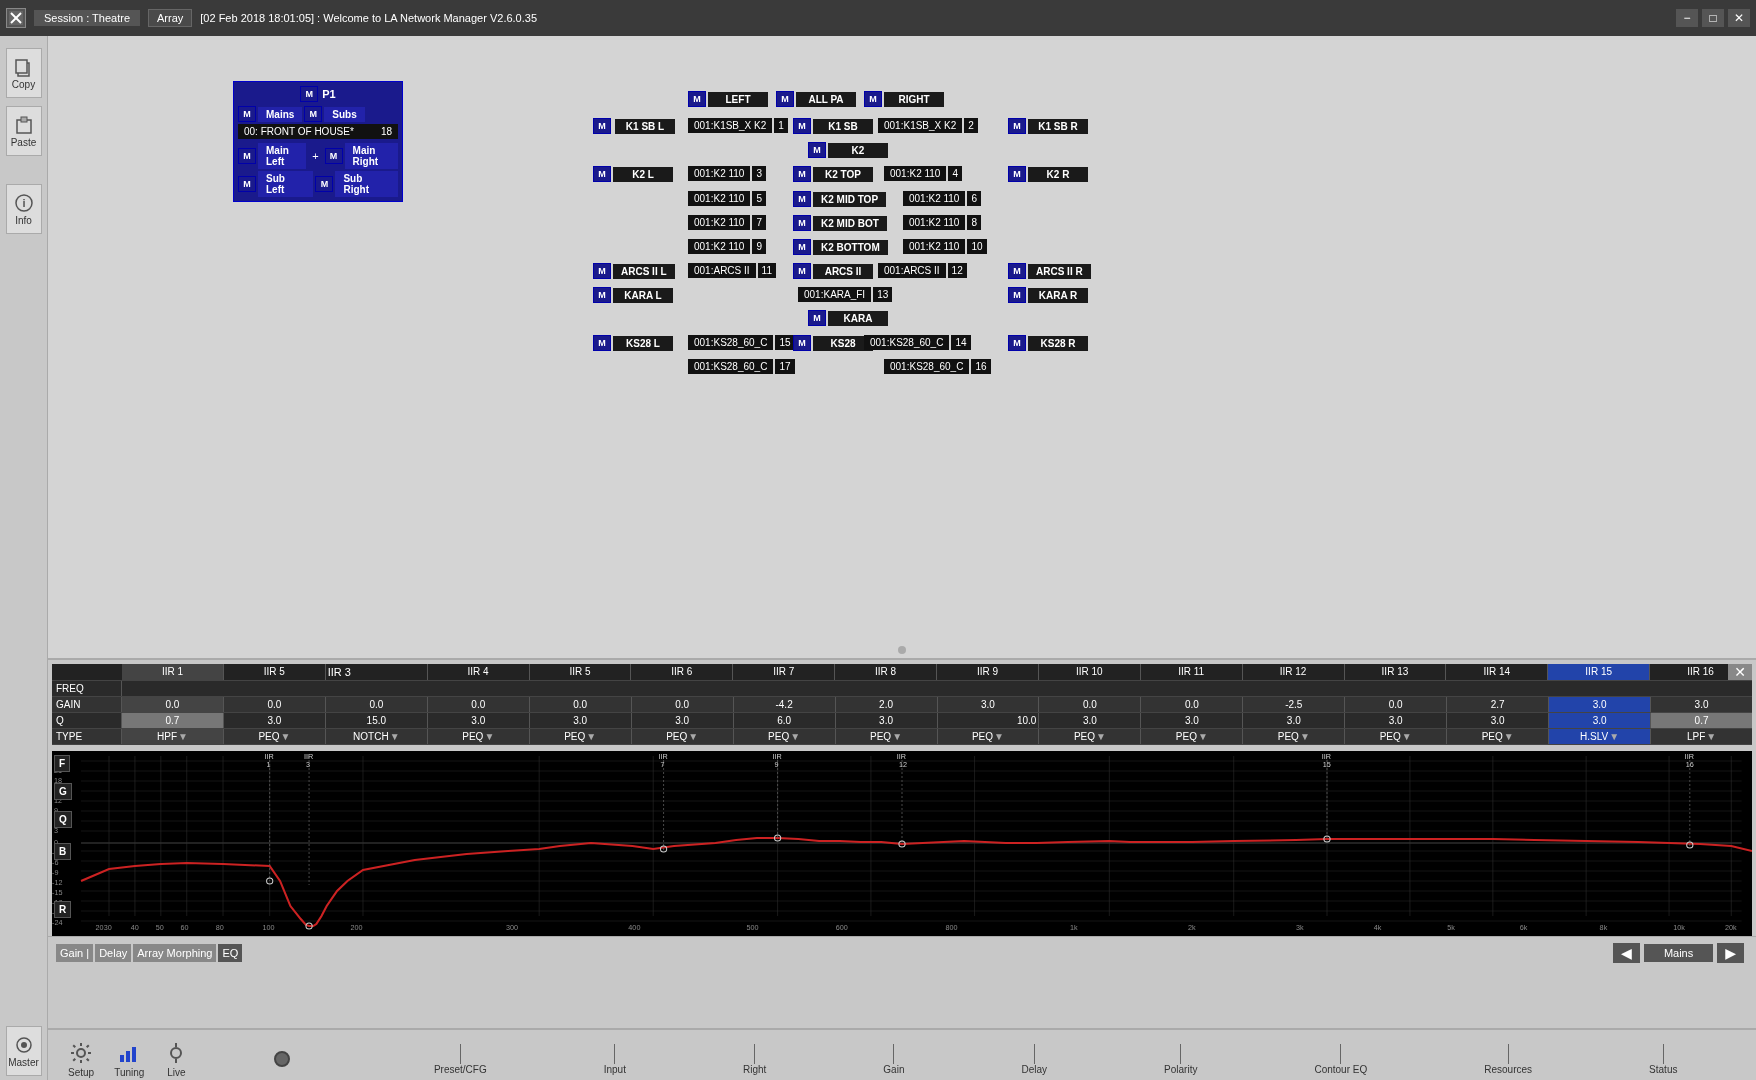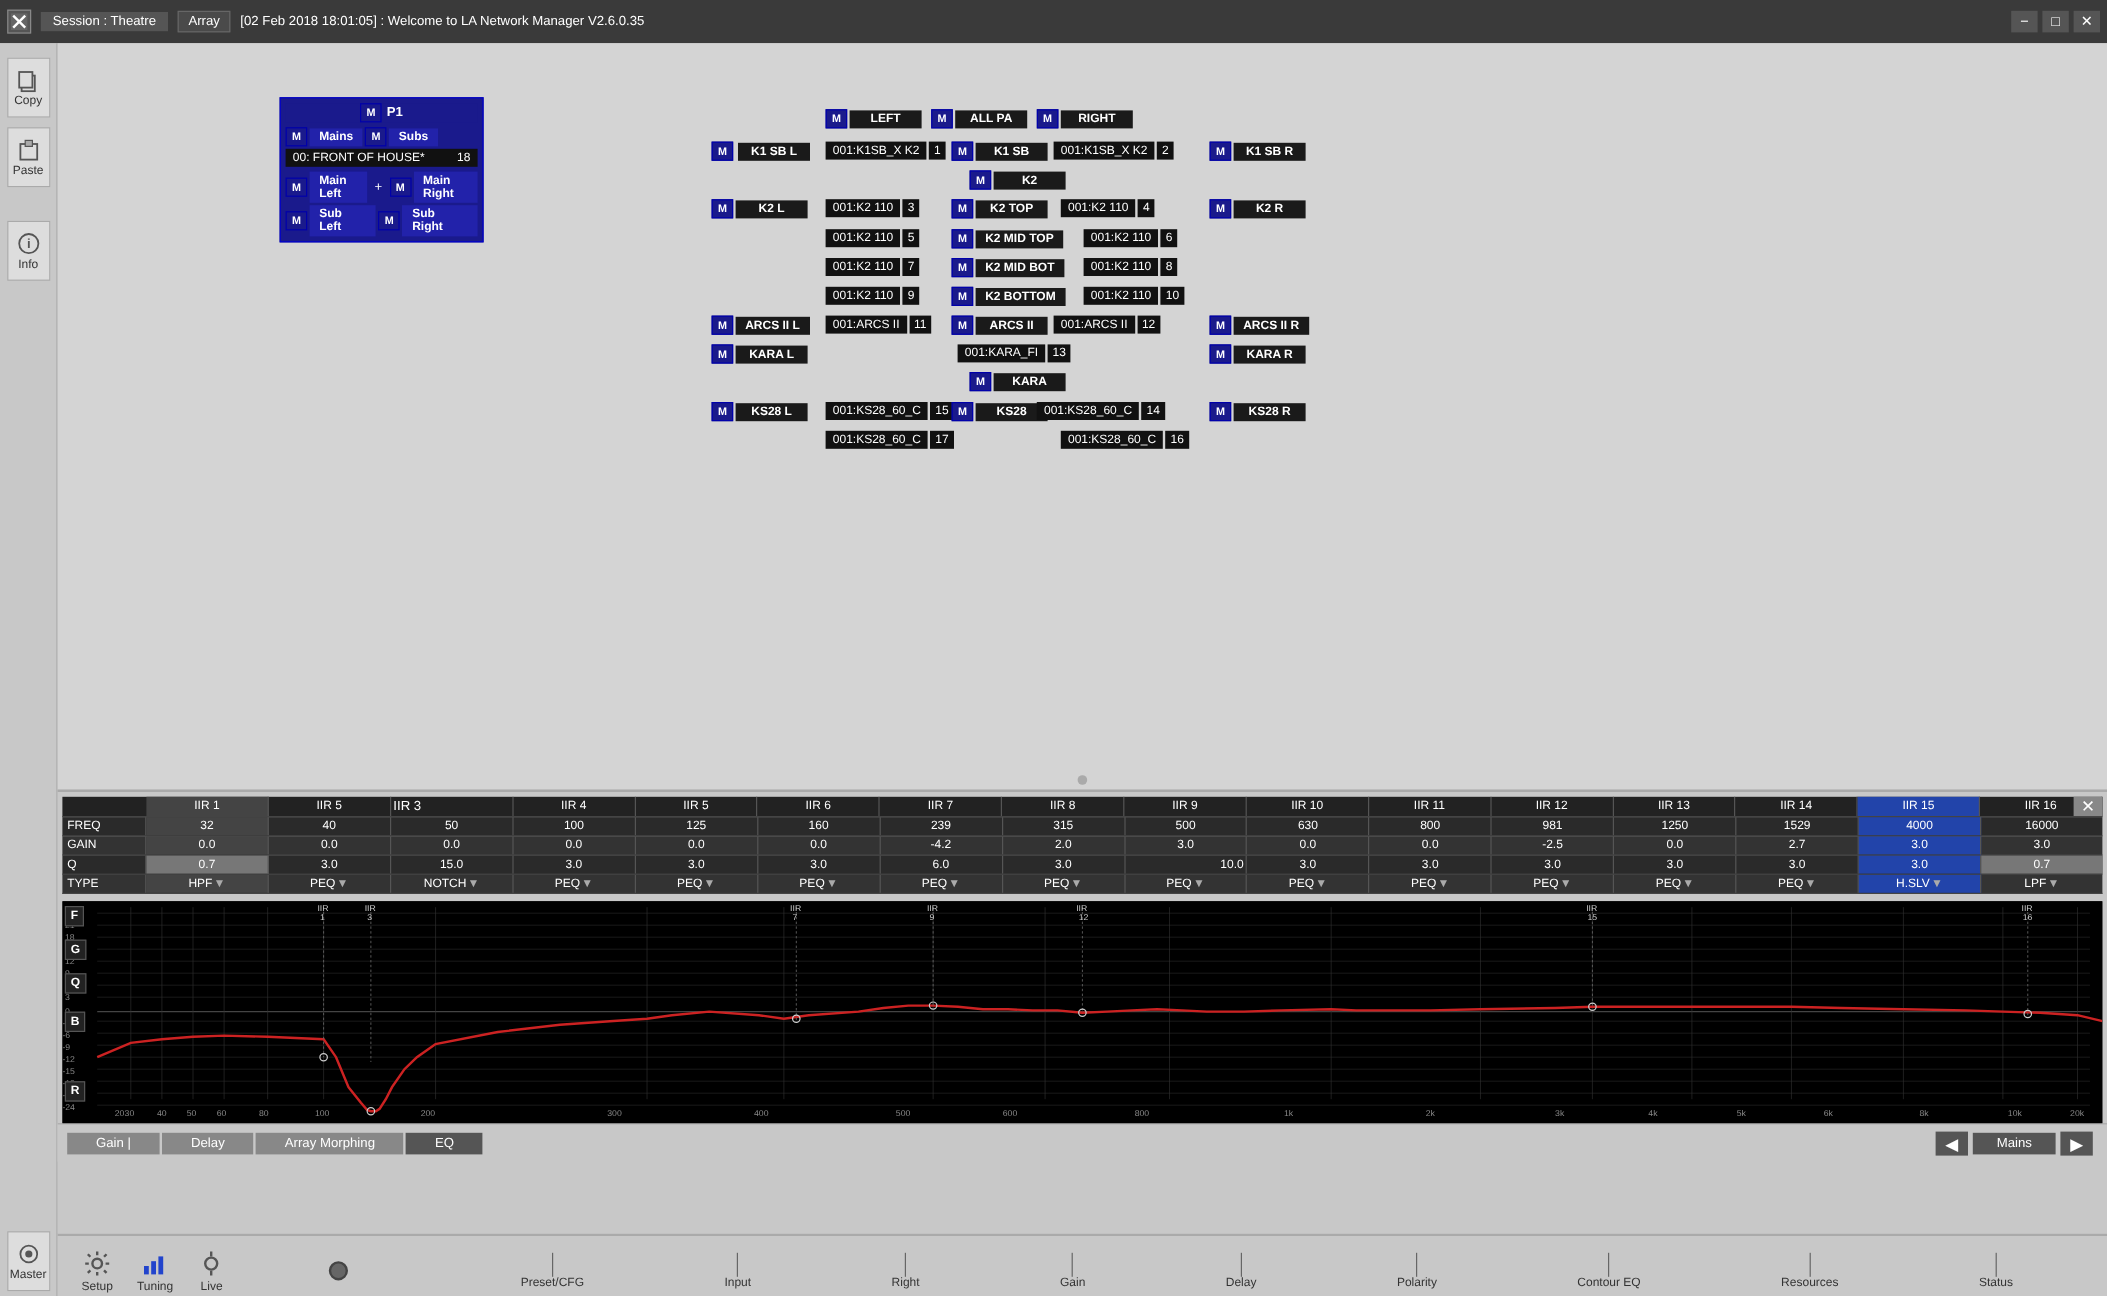--- a/index.html
+++ b/index.html
@@ -49,21 +49,21 @@
     .iir-col { flex: 1; min-width: 60px; }
 
     
     #graph-area { background: #000; margin: 0 4px; position: relative; height: 195px; }
 
     
     .eq-side-btn { position: absolute; left: 4px; background: #222; color: #fff; font-size: 10px; font-weight: bold; padding: 2px 4px; border: 1px solid #555; cursor: pointer; }
 
     
     #bottom-tabs { height: 32px; display: flex; align-items: center; padding: 4px 8px; background: #c8c8c8; border-top: 1px solid #aaa; }
-    .tab-btn { background: #888; color: #fff; font-size: 11px; padding: 3px 24px; border: none; cursor: pointer; margin-right: 2px; }
+    .tab-btn { background: #888; color: #fff; font-size: 11px; padding: 3px 4px; border: none; cursor: pointer; margin-right: 2px; }
     .tab-btn.active { background: #555; }
     .nav-btn { background: #555; color: #fff; padding: 2px 8px; border: none; cursor: pointer; margin: 0 4px; font-size: 14px; }
     .nav-label { background: #555; color: #fff; padding: 3px 20px; font-size: 11px; }
 
     
     #footer { height: 60px; background: #c8c8c8; border-top: 2px solid #aaa; display: flex; align-items: center; padding: 0 20px; gap: 0; }
     .footer-icon-btn { display: flex; flex-direction: column; align-items: center; margin-right: 20px; cursor: pointer; }
     .footer-icon-btn span { font-size: 10px; margin-top: 2px; color: #333; }
     .footer-slider-area { flex: 1; display: flex; align-items: center; justify-content: space-around; }
     .footer-item { display: flex; flex-direction: column; align-items: center; font-size: 10px; color: #333; }
@@ -361,38 +361,20 @@
             <div class="eq-col iir-col" style="color:#fff; font-size:10px; text-align:center; padding:2px; border-right:1px solid #555; flex:1;">IIR 12</div>
             <div class="eq-col iir-col" style="color:#fff; font-size:10px; text-align:center; padding:2px; border-right:1px solid #555; flex:1;">IIR 13</div>
             <div class="eq-col iir-col" style="color:#fff; font-size:10px; text-align:center; padding:2px; border-right:1px solid #555; flex:1;">IIR 14</div>
             <div class="eq-col iir-col" style="background:#2244aa; color:#fff; font-size:10px; text-align:center; padding:2px; border-right:1px solid #555; flex:1;">IIR 15</div>
             <div class="eq-col iir-col" style="color:#fff; font-size:10px; text-align:center; padding:2px; flex:1;">IIR 16</div>
           </div>
         </div>
 
         <div style="display:flex; background:#2a2a2a; border-bottom:1px solid #444;">
           <div style="width:70px; min-width:70px; color:#fff; font-size:10px; padding:2px 4px; border-right:1px solid #555;">FREQ</div>
-          <div style="flex:1; display:flex;">
-            <div style="flex:1; color:#fff; font-size:10px; text-align:center; padding:2px; border-right:1px solid #555; background:#444;">32</div>
-            <div style="flex:1; color:#fff; font-size:10px; text-align:center; padding:2px; border-right:1px solid #555;">40</div>
-            <div style="flex:1; color:#fff; font-size:10px; text-align:center; padding:2px; border-right:1px solid #555;">50</div>
-            <div style="flex:1; color:#fff; font-size:10px; text-align:center; padding:2px; border-right:1px solid #555;">100</div>
-            <div style="flex:1; color:#fff; font-size:10px; text-align:center; padding:2px; border-right:1px solid #555;">125</div>
-            <div style="flex:1; color:#fff; font-size:10px; text-align:center; padding:2px; border-right:1px solid #555;">160</div>
-            <div style="flex:1; color:#fff; font-size:10px; text-align:center; padding:2px; border-right:1px solid #555;">239</div>
-            <div style="flex:1; color:#fff; font-size:10px; text-align:center; padding:2px; border-right:1px solid #555;">315</div>
-            <div style="flex:1; color:#fff; font-size:10px; text-align:center; padding:2px; border-right:1px solid #555;">500</div>
-            <div style="flex:1; color:#fff; font-size:10px; text-align:center; padding:2px; border-right:1px solid #555;">630</div>
-            <div style="flex:1; color:#fff; font-size:10px; text-align:center; padding:2px; border-right:1px solid #555;">800</div>
-            <div style="flex:1; color:#fff; font-size:10px; text-align:center; padding:2px; border-right:1px solid #555;">981</div>
-            <div style="flex:1; color:#fff; font-size:10px; text-align:center; padding:2px; border-right:1px solid #555;">1250</div>
-            <div style="flex:1; color:#fff; font-size:10px; text-align:center; padding:2px; border-right:1px solid #555;">1529</div>
-            <div style="flex:1; color:#fff; font-size:10px; text-align:center; padding:2px; border-right:1px solid #555; background:#2244aa;">4000</div>
-            <div style="flex:1; color:#fff; font-size:10px; text-align:center; padding:2px;">16000</div>
-          </div>
         </div>
 
         <div style="display:flex; background:#333; border-bottom:1px solid #444;">
           <div style="width:70px; min-width:70px; color:#fff; font-size:10px; padding:2px 4px; border-right:1px solid #555;">GAIN</div>
           <div style="flex:1; display:flex;">
             <div style="flex:1; color:#fff; font-size:10px; text-align:center; padding:2px; border-right:1px solid #555; background:#444;">0.0</div>
             <div style="flex:1; color:#fff; font-size:10px; text-align:center; padding:2px; border-right:1px solid #555;">0.0</div>
             <div style="flex:1; color:#fff; font-size:10px; text-align:center; padding:2px; border-right:1px solid #555;">0.0</div>
             <div style="flex:1; color:#fff; font-size:10px; text-align:center; padding:2px; border-right:1px solid #555;">0.0</div>
             <div style="flex:1; color:#fff; font-size:10px; text-align:center; padding:2px; border-right:1px solid #555;">0.0</div>

